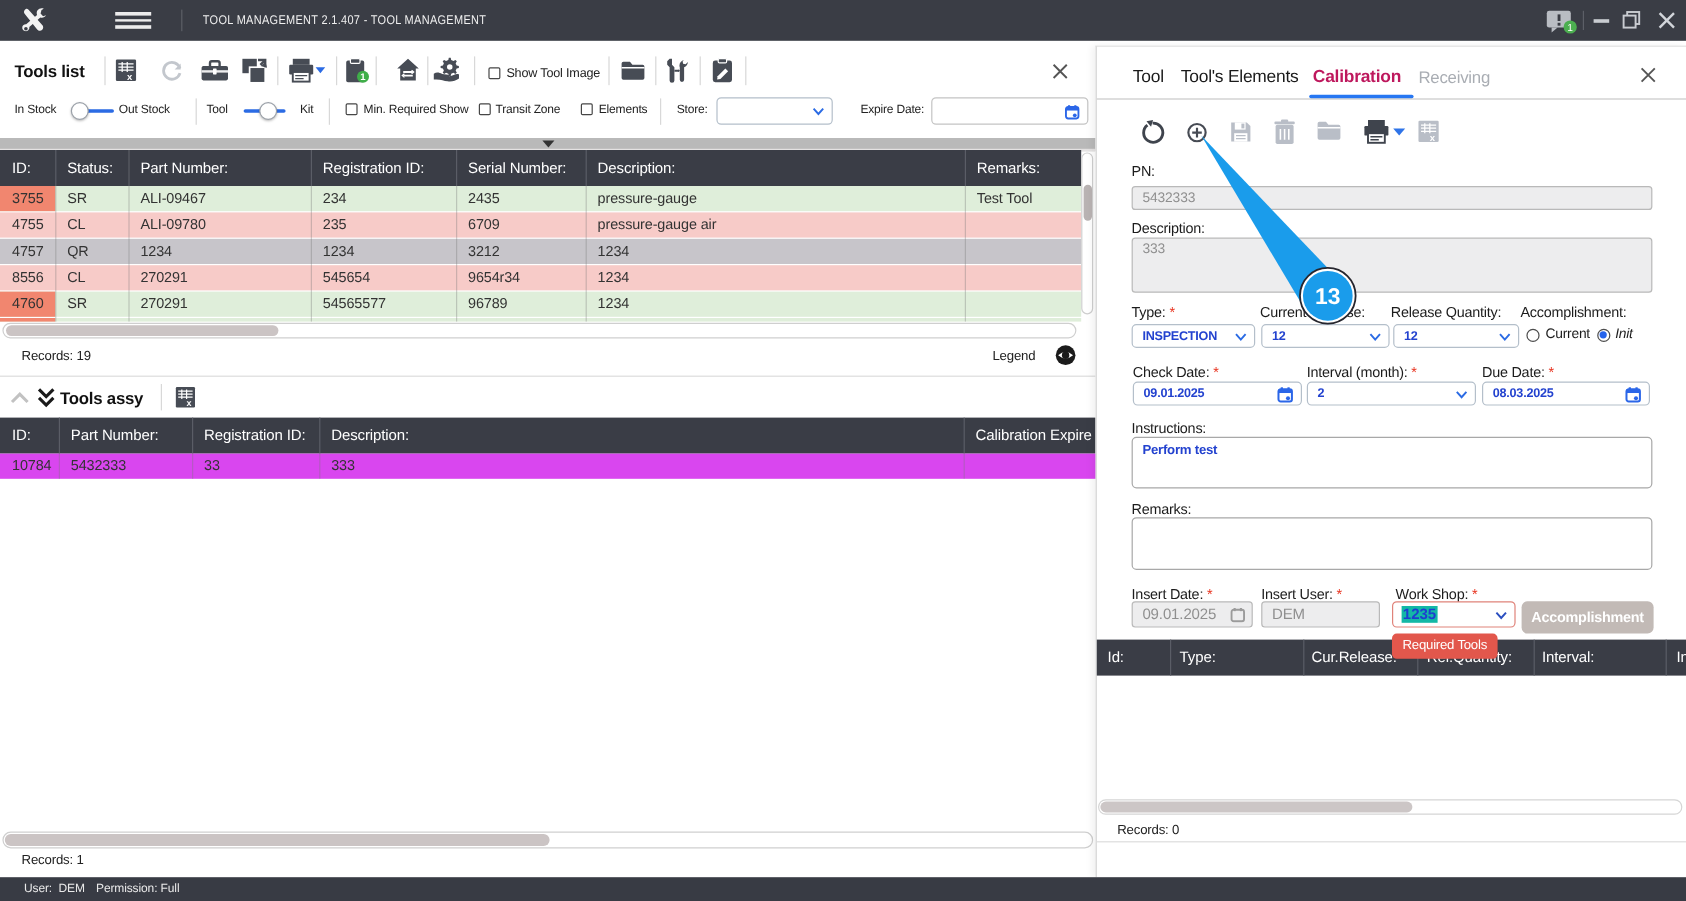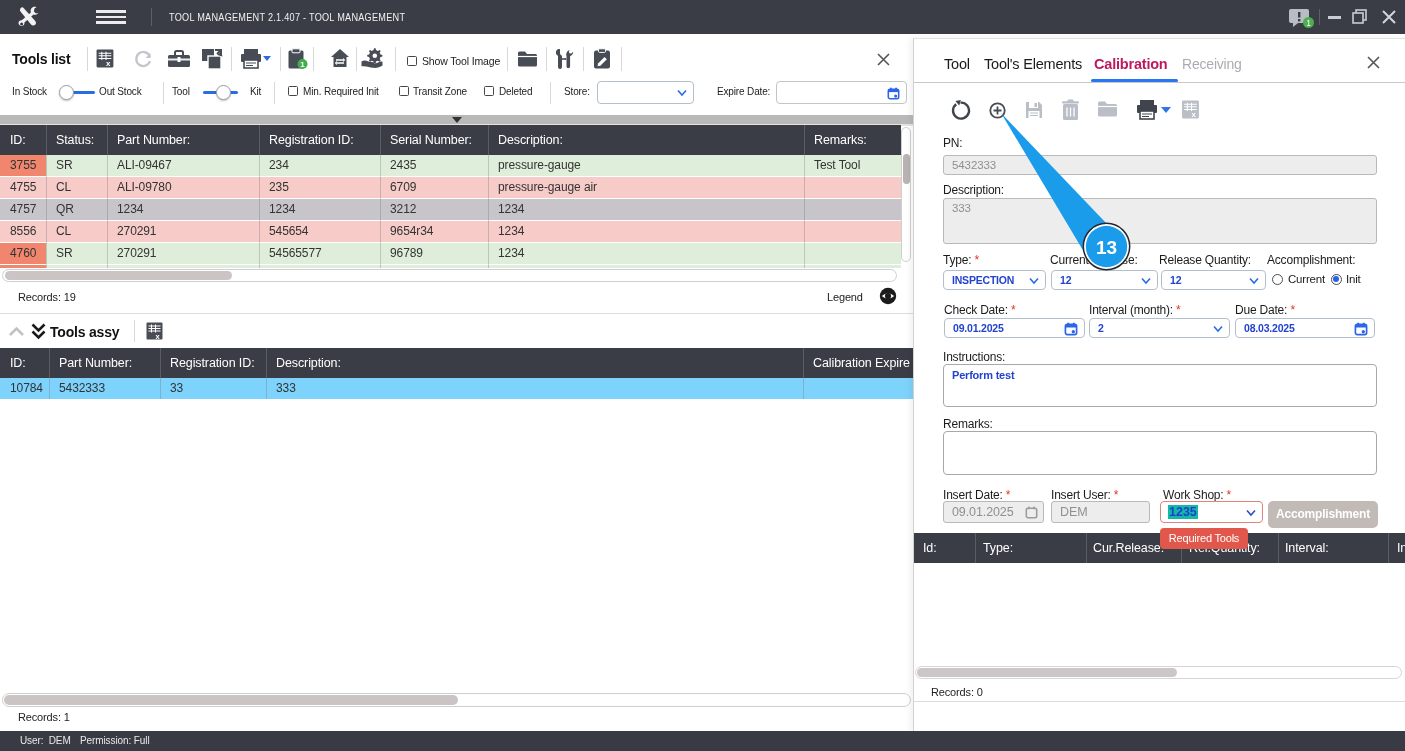--- a/index.html
+++ b/index.html
@@ -158,25 +158,25 @@
   <div class="abs" style="left:60px;top:90.5px;width:35px;height:3px;background:#2b6be4;border-radius:2px;"></div>
   <div class="abs" style="left:59px;top:85px;width:13px;height:13px;border-radius:50%;background:#fff;border:1px solid #9aa0a8;box-shadow:0 1px 2px rgba(0,0,0,0.25);"></div>
   <div class="ftxt" style="left:99px;top:86px;">Out Stock</div>
   <div class="sep" style="left:163px;top:82px;height:22px;"></div>
   <div class="ftxt" style="left:172px;top:86px;">Tool</div>
   <div class="abs" style="left:203px;top:90.5px;width:35px;height:3px;background:#2b6be4;border-radius:2px;"></div>
   <div class="abs" style="left:216px;top:85px;width:13px;height:13px;border-radius:50%;background:#fff;border:1px solid #9aa0a8;box-shadow:0 1px 2px rgba(0,0,0,0.25);"></div>
   <div class="ftxt" style="left:250px;top:86px;">Kit</div>
   <div class="sep" style="left:274px;top:82px;height:22px;"></div>
   <div class="cbx" style="left:288px;top:86px;"></div>
-  <div class="ftxt" style="left:303px;top:86px;">Min. Required Init</div>
+  <div class="ftxt" style="left:303px;top:86px;">Min. Required Show</div>
   <div class="cbx" style="left:399px;top:86px;"></div>
   <div class="ftxt" style="left:413px;top:86px;">Transit Zone</div>
   <div class="cbx" style="left:484px;top:86px;"></div>
-  <div class="ftxt" style="left:499px;top:86px;">Deleted</div>
+  <div class="ftxt" style="left:499px;top:86px;">Elements</div>
   <div class="sep" style="left:550px;top:82px;height:22px;"></div>
   <div class="ftxt" style="left:564px;top:86px;">Store:</div>
   <div class="combo" style="left:597px;top:81px;width:97px;height:23px;">
     <svg class="abs" style="right:6px;top:7px;" width="10" height="8" viewBox="0 0 10 8">
         <path d="M1 1.5 L5 6 L9 1.5" fill="none" stroke="#2b6be4" stroke-width="1.6"></path>
       </svg>
   </div>
   <div class="ftxt" style="left:717px;top:86px;">Expire Date:</div>
   <div class="combo" style="left:776px;top:81px;width:131px;height:23px;border-color:#c4c4c4;">
     <svg class="abs" style="right:6px;top:5px;" width="13" height="13" viewBox="0 0 15 15">
@@ -303,21 +303,21 @@
       <div class="hdrcell" style="left:10px;">ID:</div>
       <div class="hdrcell" style="left:59px;">Part Number:</div>
       <div class="hdrcell" style="left:170px;">Registration ID:</div>
       <div class="hdrcell" style="left:276px;">Description:</div>
       <div class="hdrcell" style="left:813px;">Calibration Expire Date:</div>
       <div class="vline" style="left:49px;top:0;height:30px;background:#5a5d66;"></div>
       <div class="vline" style="left:160px;top:0;height:30px;background:#5a5d66;"></div>
       <div class="vline" style="left:266px;top:0;height:30px;background:#5a5d66;"></div>
       <div class="vline" style="left:803px;top:0;height:30px;background:#5a5d66;"></div>
     </div>
-    <div class="abs" style="left:0;top:378px;width:1078px;height:21px;background:#7dd3fc;">
+    <div class="abs" style="left:0;top:378px;width:1078px;height:21px;background:#d946ef;">
       <div class="cell" style="left:10px;line-height:21px;">10784</div>
       <div class="cell" style="left:59px;line-height:21px;">5432333</div>
       <div class="cell" style="left:170px;line-height:21px;">33</div>
       <div class="cell" style="left:276px;line-height:21px;">333</div>
       <div class="vline" style="left:49px;top:0;height:21px;"></div>
       <div class="vline" style="left:160px;top:0;height:21px;"></div>
       <div class="vline" style="left:266px;top:0;height:21px;"></div>
       <div class="vline" style="left:803px;top:0;height:21px;"></div>
     </div>
   </div>
@@ -404,21 +404,21 @@
       <div class="abs blue" style="left:8px;top:2.5px;font-size:12.5px;">12</div>
       <svg class="abs" style="right:6px;top:6px;" width="10" height="8" viewBox="0 0 10 8">
           <path d="M1 1.5 L5 6 L9 1.5" fill="none" stroke="#2b6be4" stroke-width="1.6"></path>
         </svg>
     </div>
     <div class="abs" style="left:358px;top:235px;width:11px;height:11px;border:1.5px solid #4d4d4d;border-radius:50%;box-sizing:border-box;"></div>
     <div class="lbl" style="left:374px;top:234px;font-size:11.5px;">Current</div>
     <div class="abs" style="left:417px;top:235px;width:11px;height:11px;border:1.5px solid #4d4d4d;border-radius:50%;box-sizing:border-box;">
       <div class="abs" style="left:1px;top:1px;width:6px;height:6px;background:#2563eb;border-radius:50%;"></div>
     </div>
-    <div class="lbl" style="left:432px;top:234px;font-size:11.5px;">Init</div>
+    <div class="lbl" style="left:432px;top:234px;font-size:11.5px;font-style:italic;">Init</div>
 
     <div class="lbl" style="left:30px;top:264px;">Check Date: <span class="star">*</span></div>
     <div class="lbl" style="left:175px;top:264px;">Interval (month): <span class="star">*</span></div>
     <div class="lbl" style="left:321px;top:264px;">Due Date: <span class="star">*</span></div>
     <div class="combo" style="left:30px;top:279px;width:141px;height:20px;">
       <div class="abs blue" style="left:8px;top:2.5px;font-size:12.5px;">09.01.2025</div>
       <svg class="abs" style="right:6px;top:3px;" width="14" height="14" viewBox="0 0 15 15">
         <rect x="1.5" y="2.5" width="12" height="11" rx="2" fill="none" stroke="#2b66e8" stroke-width="1.8"></rect>
         <rect x="3.5" y="0.8" width="2" height="3" fill="#2b66e8"></rect>
           <rect x="9.5" y="0.8" width="2" height="3" fill="#2b66e8"></rect>

